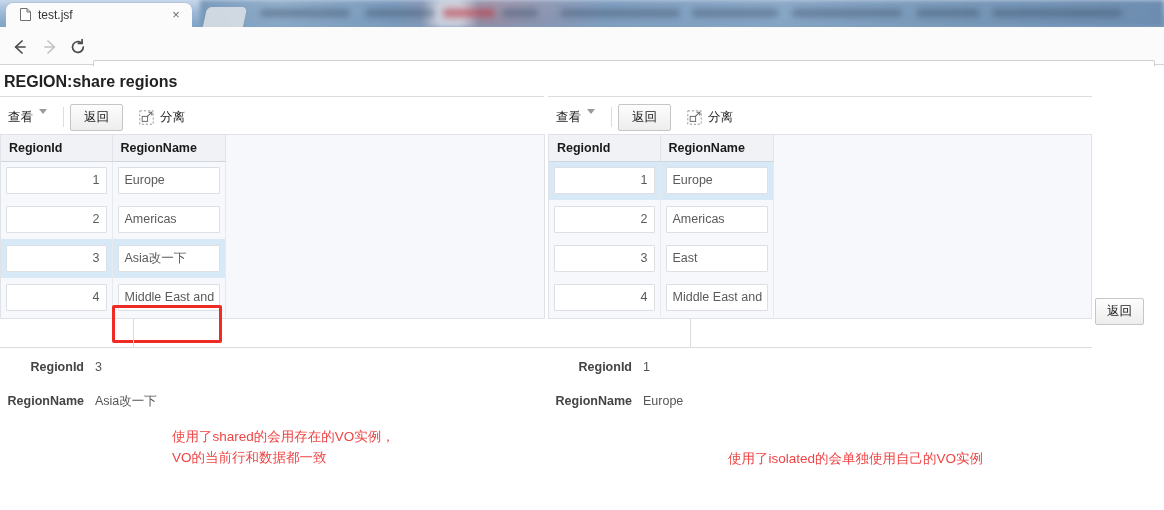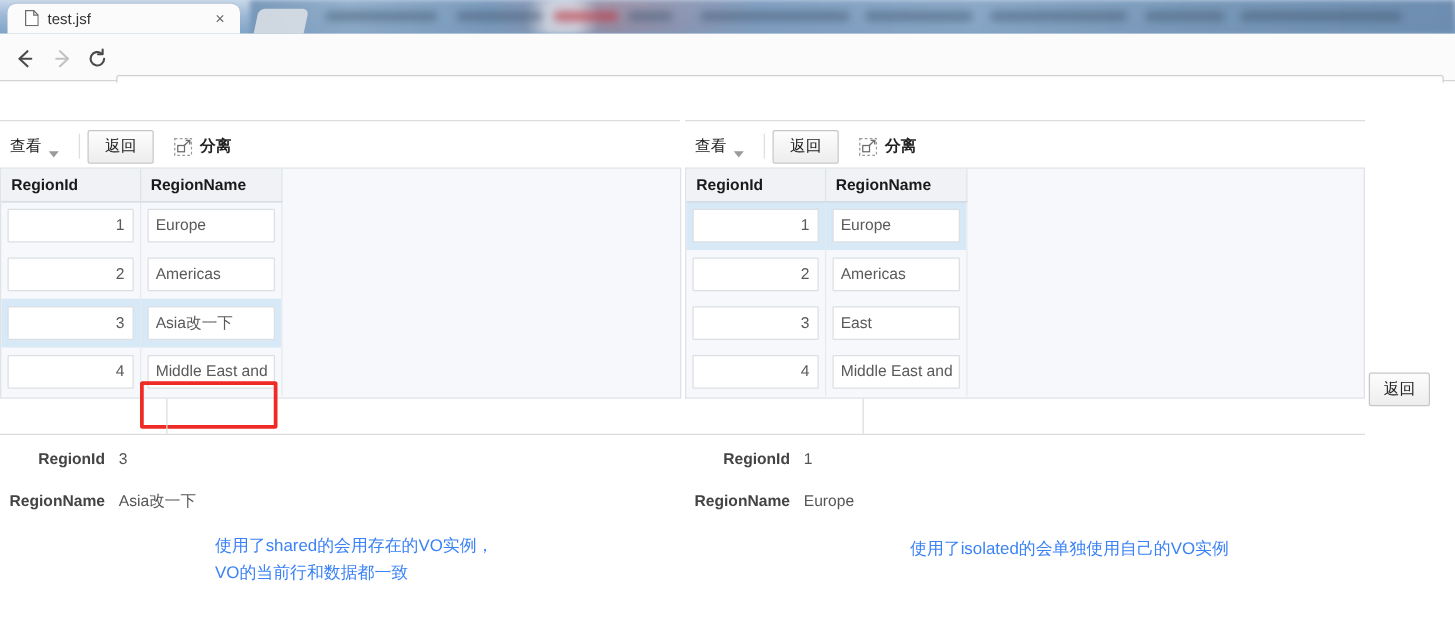--- a/index.html
+++ b/index.html
@@ -106,38 +106,38 @@
 
   
   .ui-toolbar {
     position: absolute; top: 36px; height: 30px;
     display: flex; align-items: center;
   }
   #toolbar-left  { left: 0px;   width: 540px; }
   #toolbar-right { left: 548px; width: 540px; }
 
   .tb-menu {
-    display: flex; align-items: flex-end; gap: 6px;
+    display: flex; align-items: flex-start; gap: 6px;
     padding: 3px 10px 3px 8px; font-size: 12.5px; color: #222;
     cursor: pointer; white-space: nowrap;
   }
   .tb-caret {
     width: 0; height: 0; border-left: 4px solid transparent;
     border-right: 4px solid transparent; border-top: 5px solid #9a9a9a;
   }
   .tb-sep { width: 1px; height: 20px; background: #dedede; margin: 0 6px; }
   .tb-button {
     font-size: 12.5px; color: #222; padding: 4px 13px;
     background: linear-gradient(180deg,#fdfdfd,#ededed);
     border: 1px solid #c6c6c6; border-radius: 2px;
     cursor: pointer; white-space: nowrap;
   }
   .tb-detach {
     display: flex; align-items: center; gap: 6px; margin-left: 16px;
-    font-size: 12.5px; color: #222; font-weight: bold; cursor: pointer;
+    font-size: 12.5px; color: #222; font-weight: normal; cursor: pointer;
     white-space: nowrap;
   }
   .detach-glyph { width: 15px; height: 15px; flex: 0 0 auto; }
 
   
   .table-box {
     position: absolute; top: 68px; height: 185px;
     background: #f6f8fb; border: 1px solid #dfe3e8;
     overflow: hidden;
   }
@@ -196,25 +196,25 @@
     position: absolute; left: 0; width: 84px; text-align: right;
     font-size: 12.5px; font-weight: bold; color: #444; line-height: 18px;
   }
   .df-value {
     position: absolute; left: 95px; font-size: 12.5px; color: #555;
     line-height: 18px; white-space: nowrap;
   }
 
   
   .annotation {
-    position: absolute; color: #3b82f6; font-size: 13.5px; line-height: 21px;
+    position: absolute; color: #ef4444; font-size: 13.5px; line-height: 21px;
     white-space: pre-line;
   }
   #annot-left  { left: 172px; top: 360px; }
-  #annot-right { left: 728px; top: 362px; }
+  #annot-right { left: 728px; top: 382px; }
 </style>
 </head>
 <body>
 
 <div id="browser-chrome">
 
   <div id="titlebar-strip">
     <div id="titlebar-blur">
       <div class="smear" style="left:60px;  width:90px;"></div>
       <div class="smear" style="left:165px; width:70px;"></div>
@@ -265,20 +265,21 @@
         <circle cx="7" cy="4.2" r="0.85" fill="#6b6b6b"></circle>
         <rect x="6.35" y="6" width="1.3" height="4.6" rx="0.5" fill="#6b6b6b"></rect>
       </svg>
       <span class="url-text"><span class="host">127.0.0.1</span><span>:7101/DemoApp-ViewController-context-root/faces/test.jsf</span></span>
     </div>
   </div>
 </div>
 
 <div id="page">
 
+  <div class="panel-title" id="title-left">REGION:share regions</div>
 
   <div class="title-rule" id="rule-left"></div>
   <div class="title-rule" id="rule-right"></div>
 
   <div class="ui-toolbar" id="toolbar-left">
     <div class="tb-menu">
       <span>查看</span>
       <span class="tb-caret"></span>
     </div>
     <div class="tb-sep"></div>

